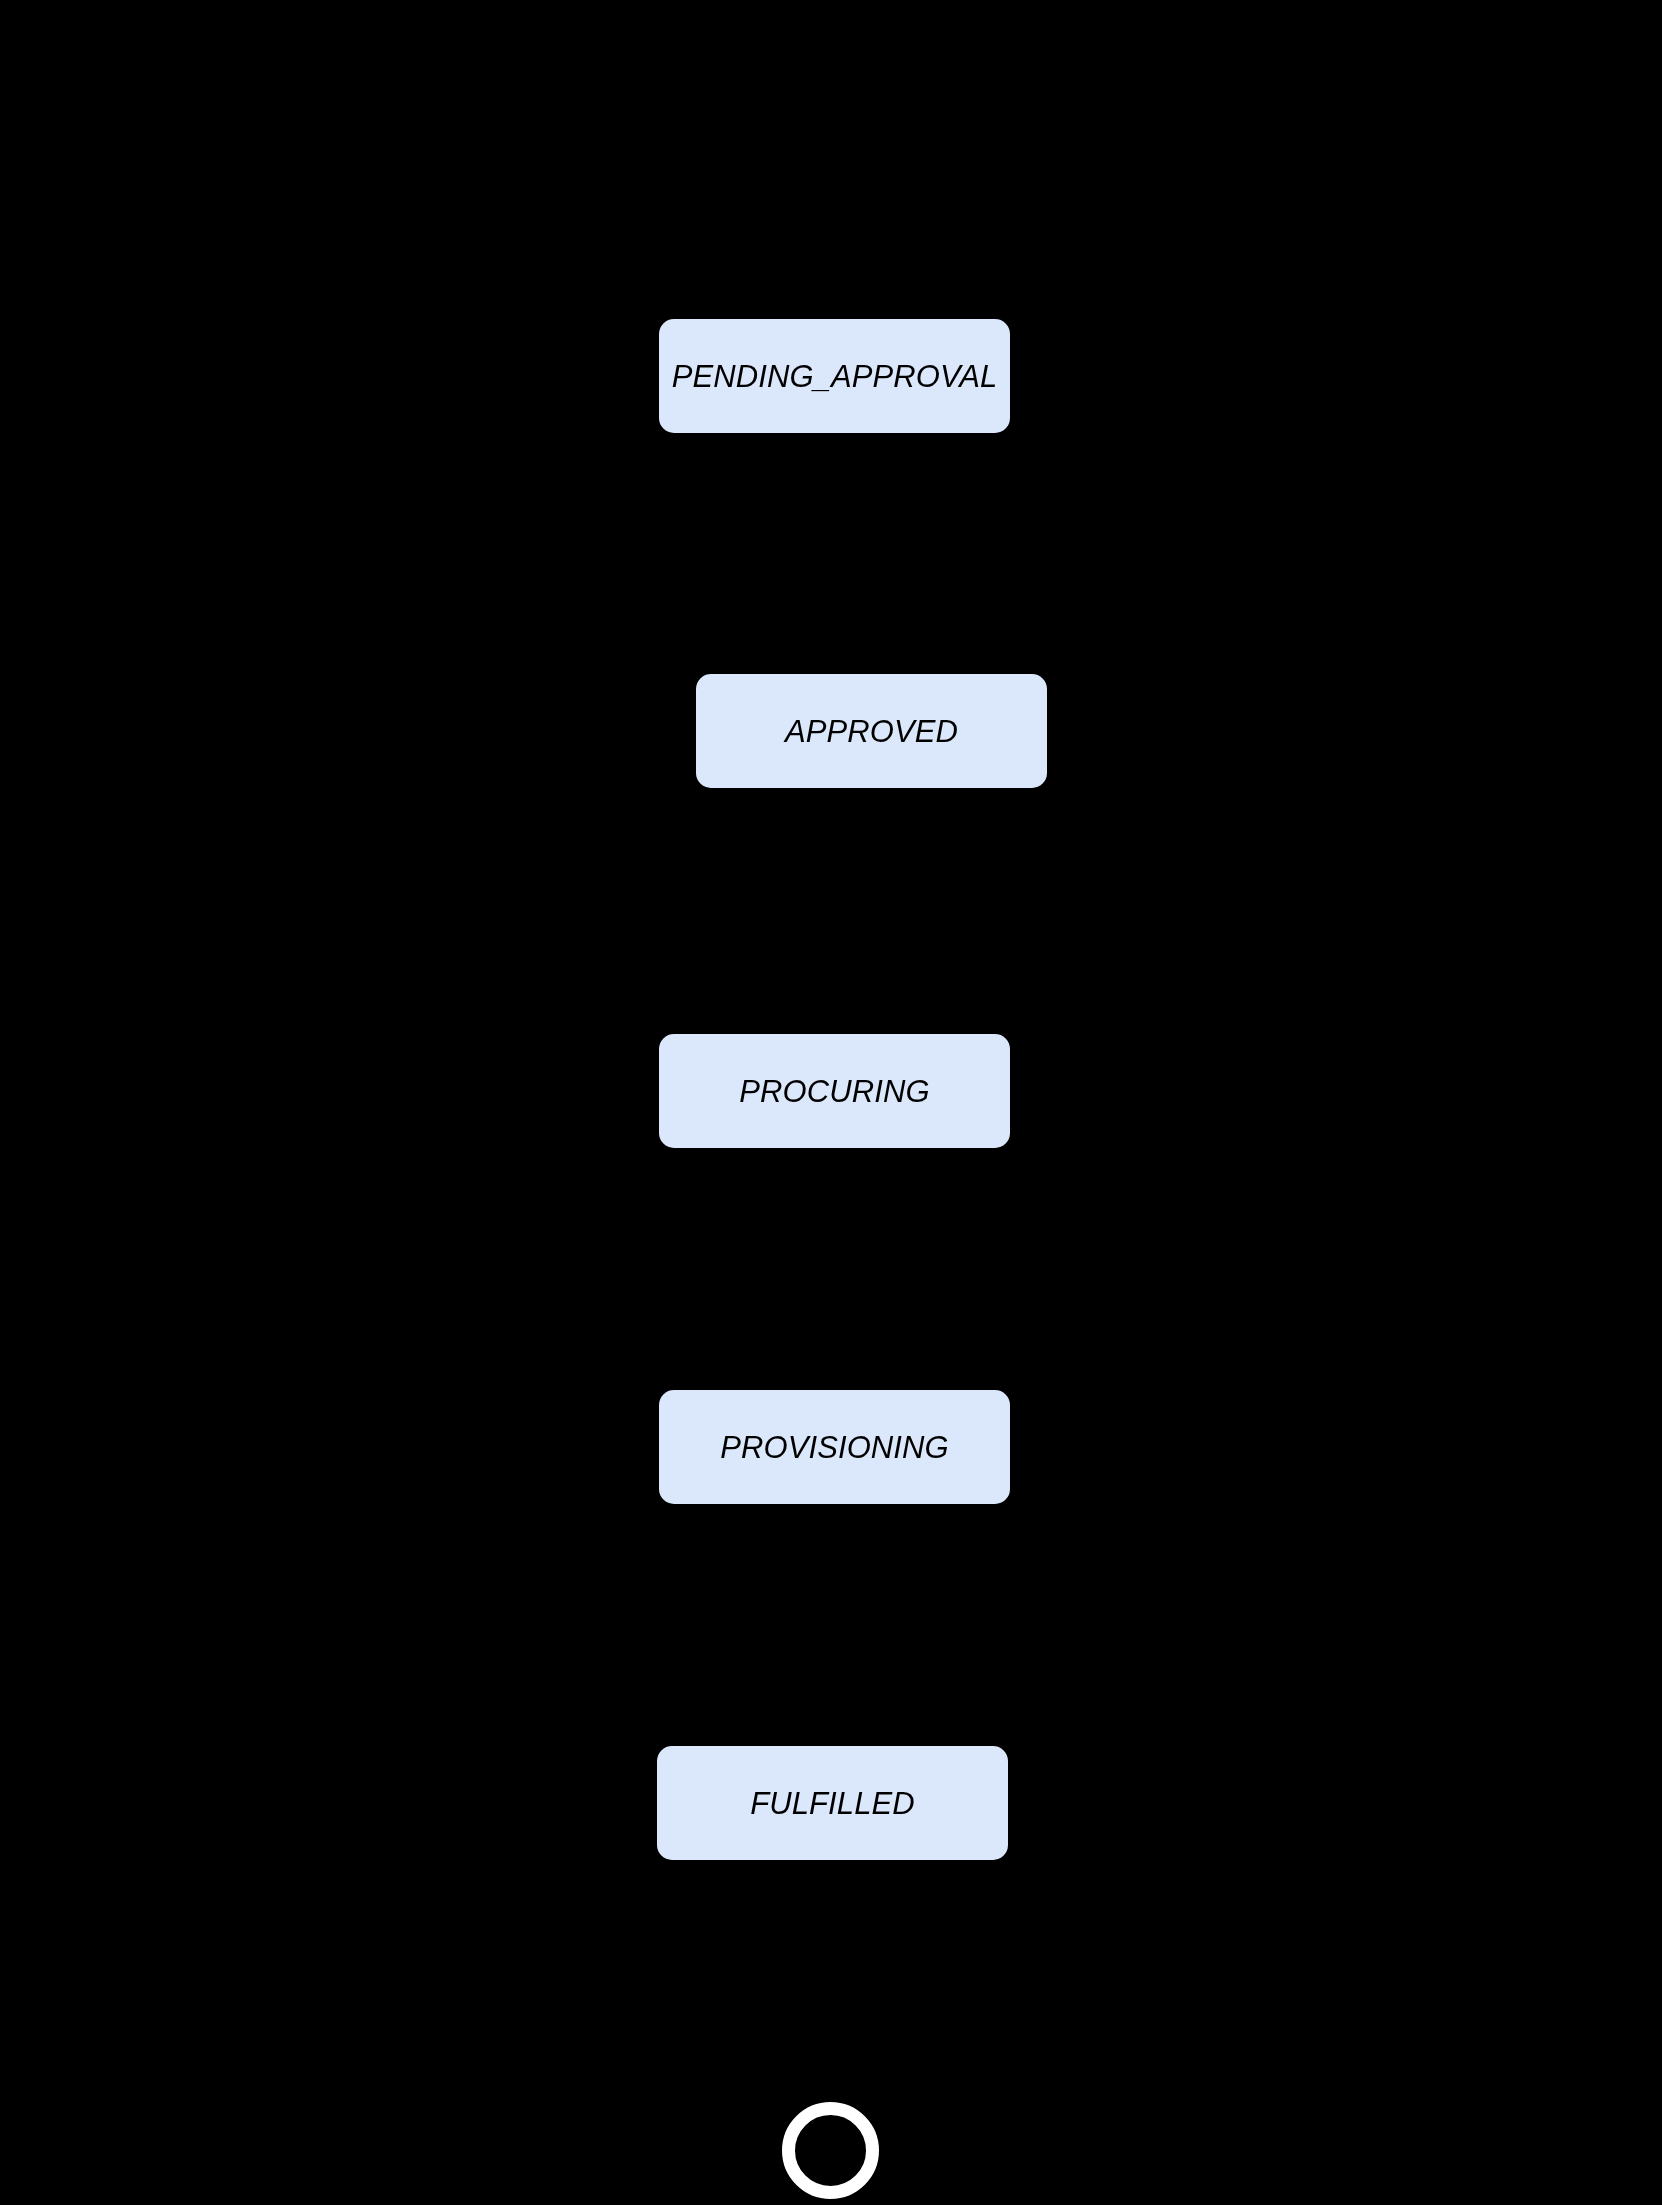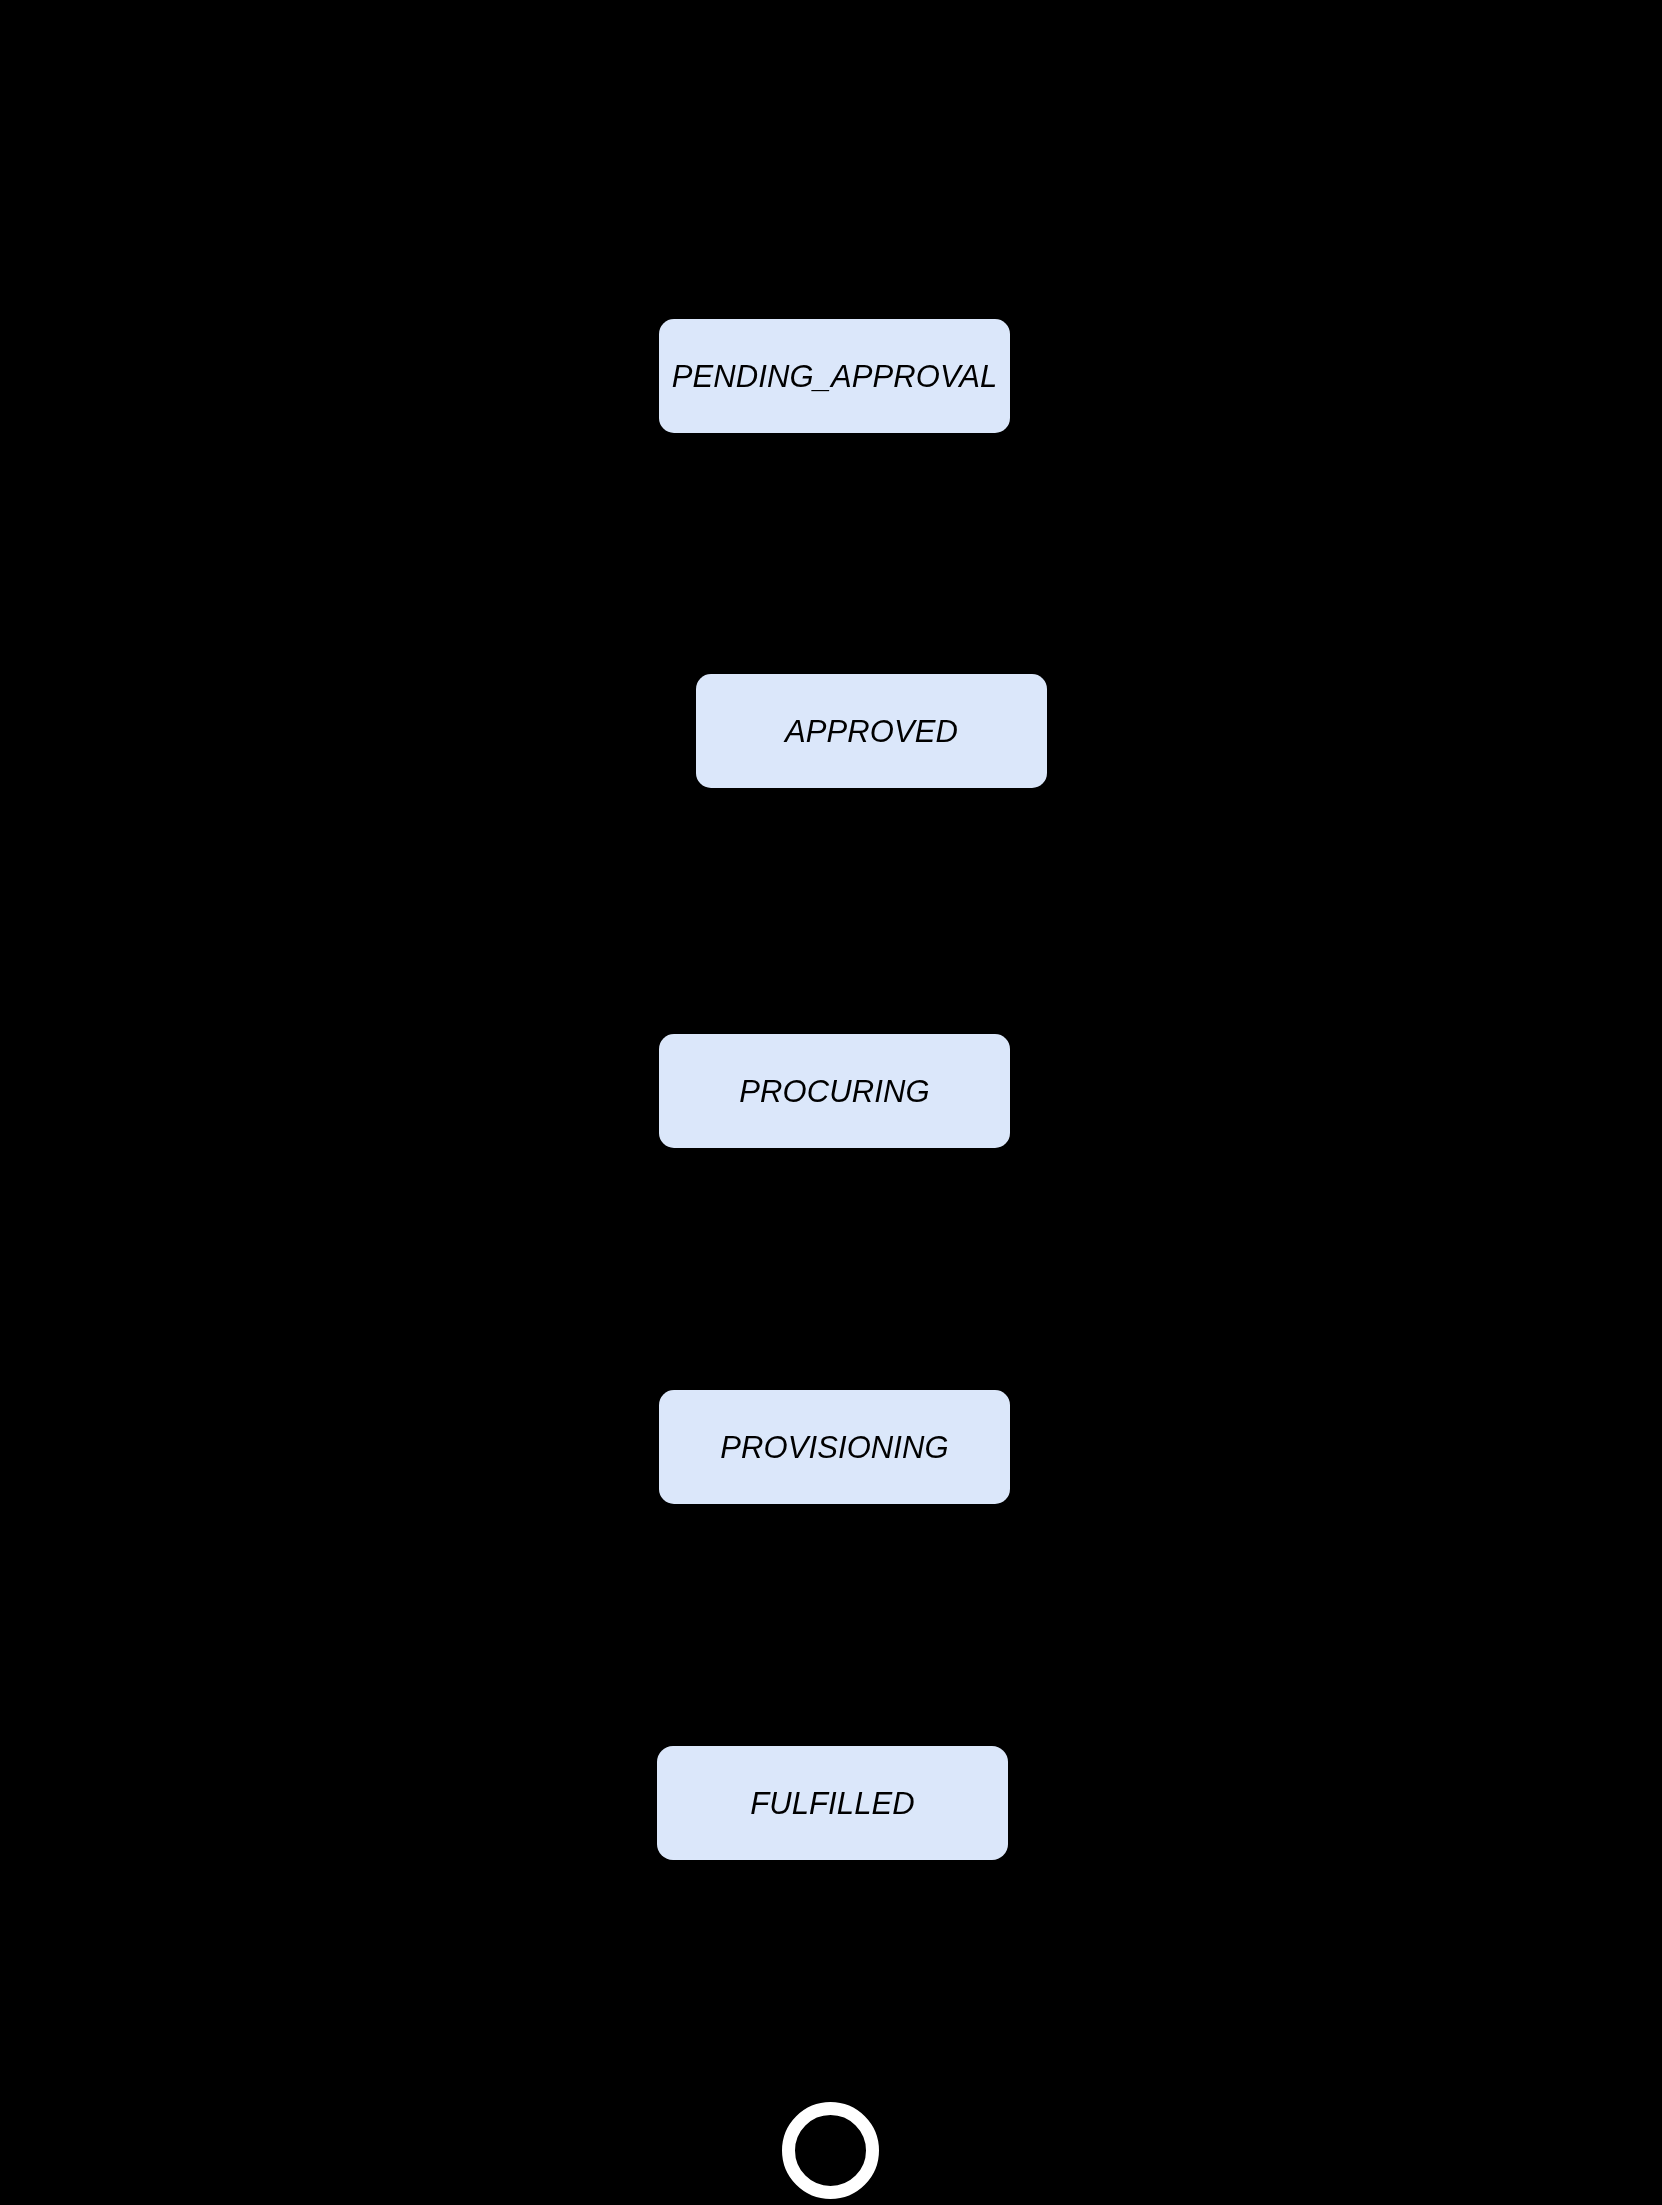--- a/index.html
+++ b/index.html
@@ -87,20 +87,20 @@
   </div>
 
   <div class="state-node" style="left:659px; top:1034px; width:351px; height:114px;">
     <span class="state-node-label">PROCURING</span>
   </div>
 
   <div class="state-node" style="left:659px; top:1390px; width:351px; height:114px;">
     <span class="state-node-label">PROVISIONING</span>
   </div>
 
-  <div class="state-node" style="left:657px; top:1746px; width:351px; height:114px;border-radius:16px;">
+  <div class="state-node" style="left:657px; top:1746px; width:351px; height:114px;">
     <span class="state-node-label">FULFILLED</span>
   </div>
 
   <div class="end-node" style="left:782px; top:2102px; width:97px; height:97px; border:13px solid #ffffff;"></div>
 
 </div>
 
 
 </body></html>

